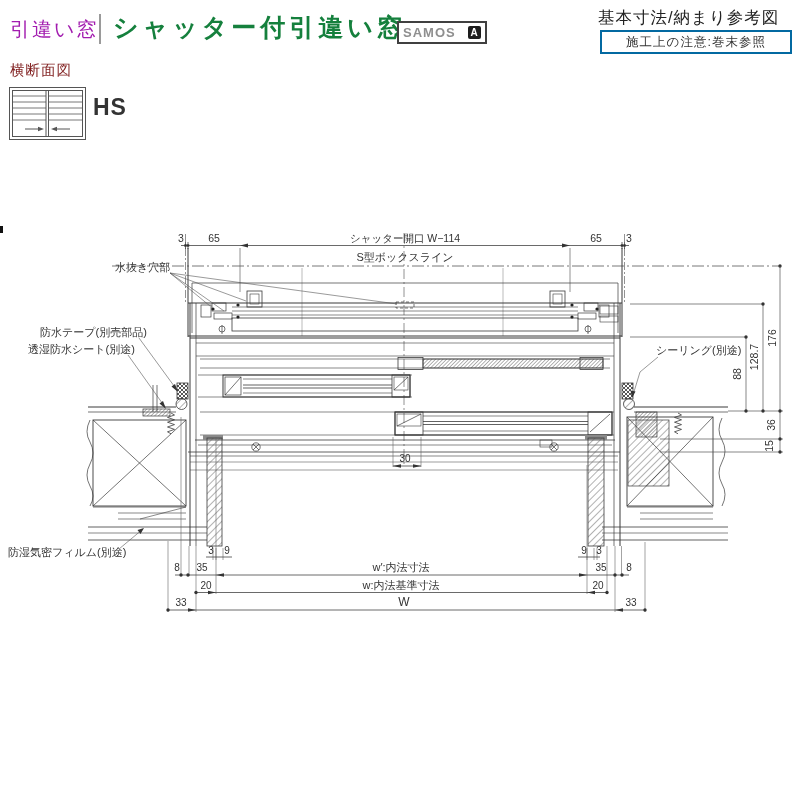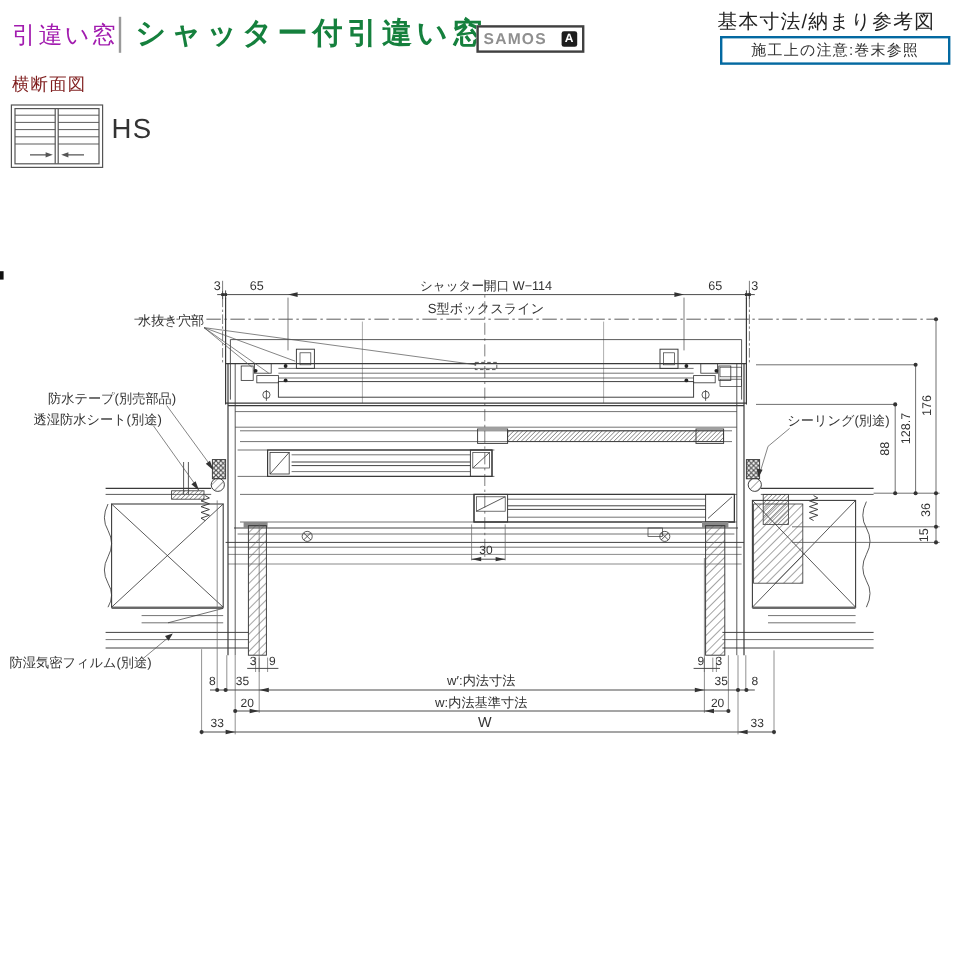--- a/index.html
+++ b/index.html
@@ -12,21 +12,21 @@
   .title{left:113px;top:11px;font-size:25px;font-weight:bold;color:#15803d;letter-spacing:4px;}
   .badge{left:397px;top:21px;height:17px;border:2px solid #404040;display:flex;align-items:center;
          padding:1px 4px;gap:12px;background:#fff;}
   .badge .bname{font-size:13px;color:#8f8f8f;letter-spacing:1px;font-weight:bold;}
   .badge .bmark{width:13px;height:13px;background:#1d1d1d;color:#fff;font-size:10px;font-weight:bold;
          display:flex;align-items:center;justify-content:center;border-radius:2px;}
   .ref-title{left:598px;top:7px;width:194px;font-size:16.5px;color:#222;letter-spacing:1px;}
   .note-box{left:600px;top:30px;width:188px;height:20px;border:2px solid #0369a1;
             font-size:12.5px;color:#333;display:flex;align-items:center;justify-content:center;letter-spacing:1px;}
   .section-label{left:10px;top:61px;font-size:14.5px;color:#7f1d1d;letter-spacing:1px;}
-  .hs-code{left:93px;top:94px;font-size:23px;color:#333;letter-spacing:1px;}
+  .hs-code{left:93px;top:94px;font-size:23px;color:#333;letter-spacing:1px;font-weight:bold;}
   .print-mark{left:0;top:226px;width:3px;height:7px;background:#111;}
   svg text{fill:#333;}
 </style>
 </head>
 <body>
 
 <div class="abs cat">引違い窓</div>
 <div class="abs hdr-divider"></div>
 <div class="abs title">シャッター付引違い窓</div>
 <div class="abs badge">

